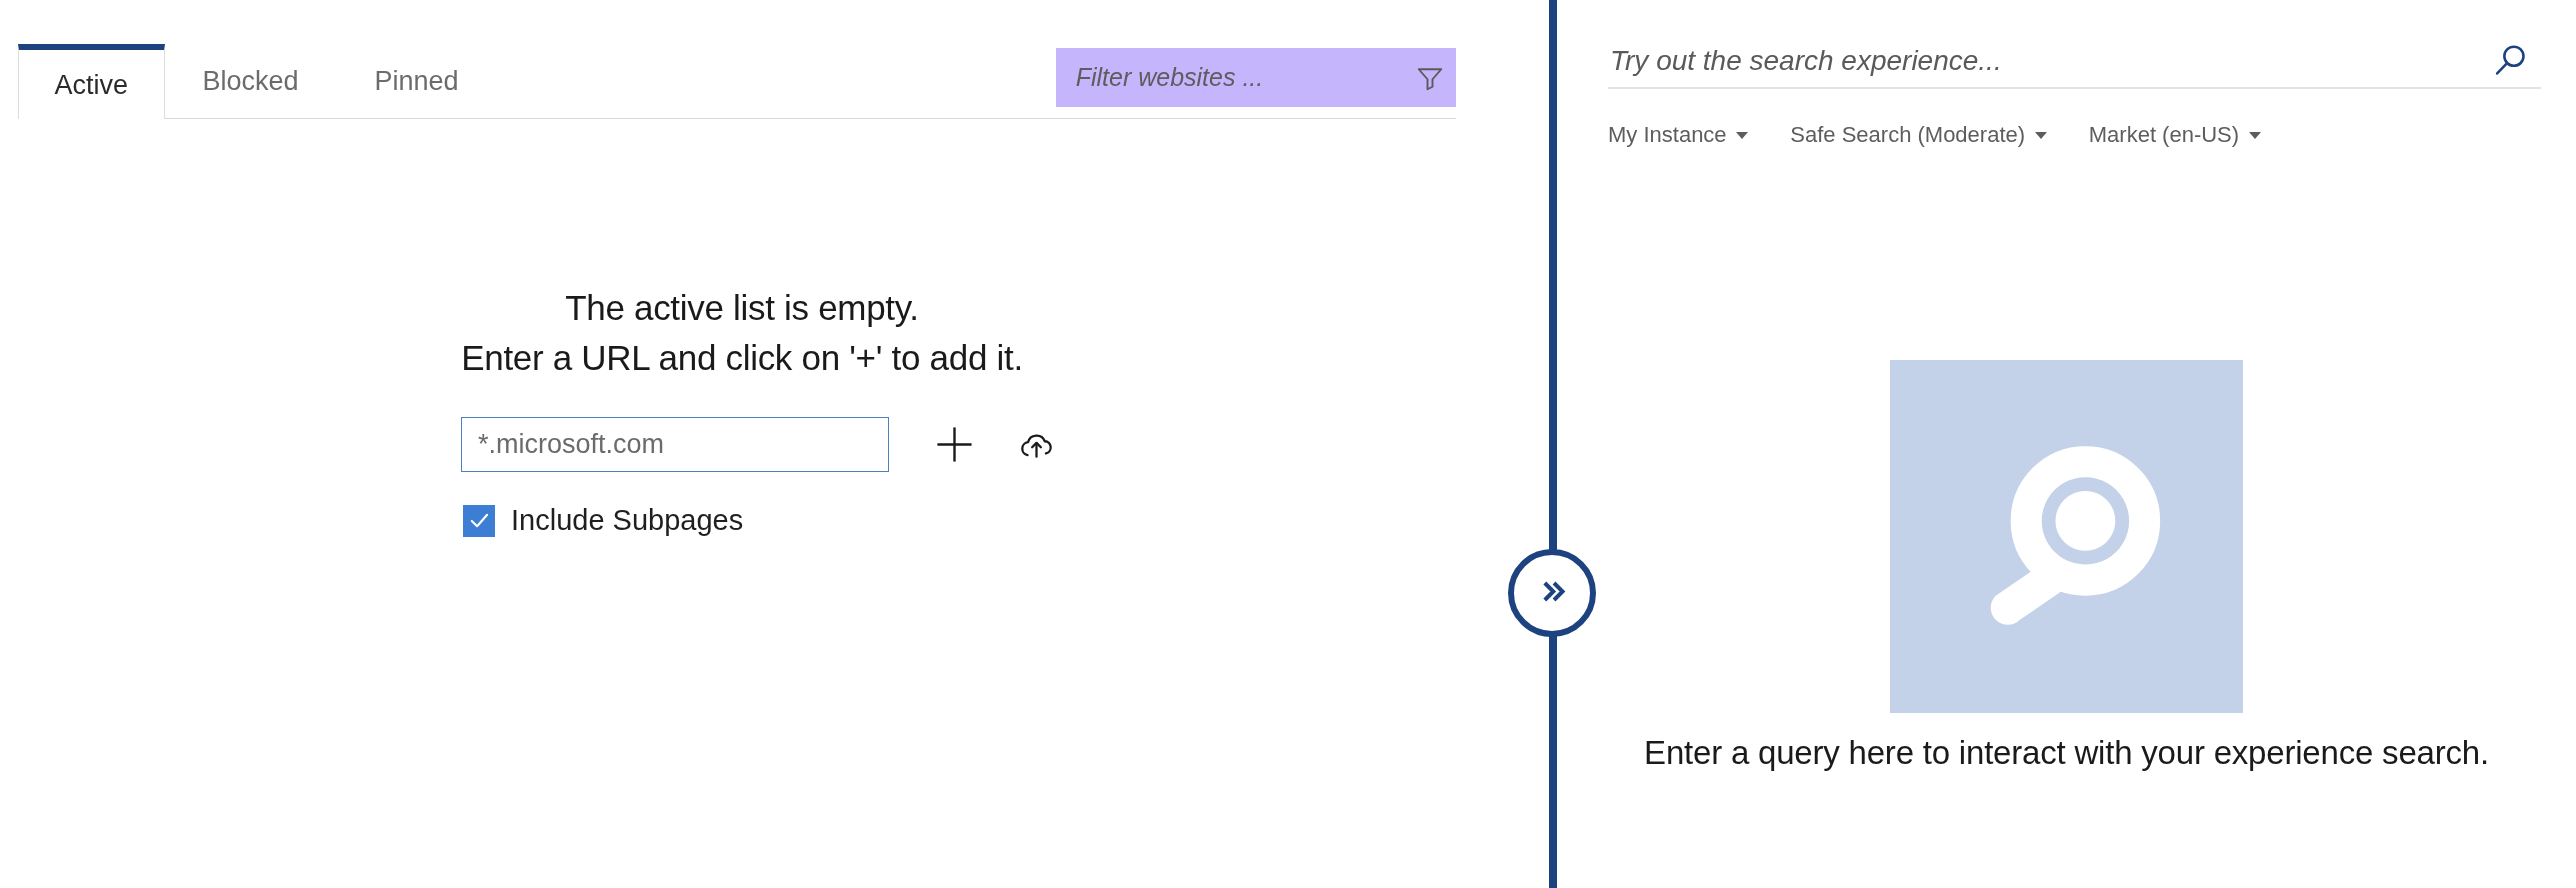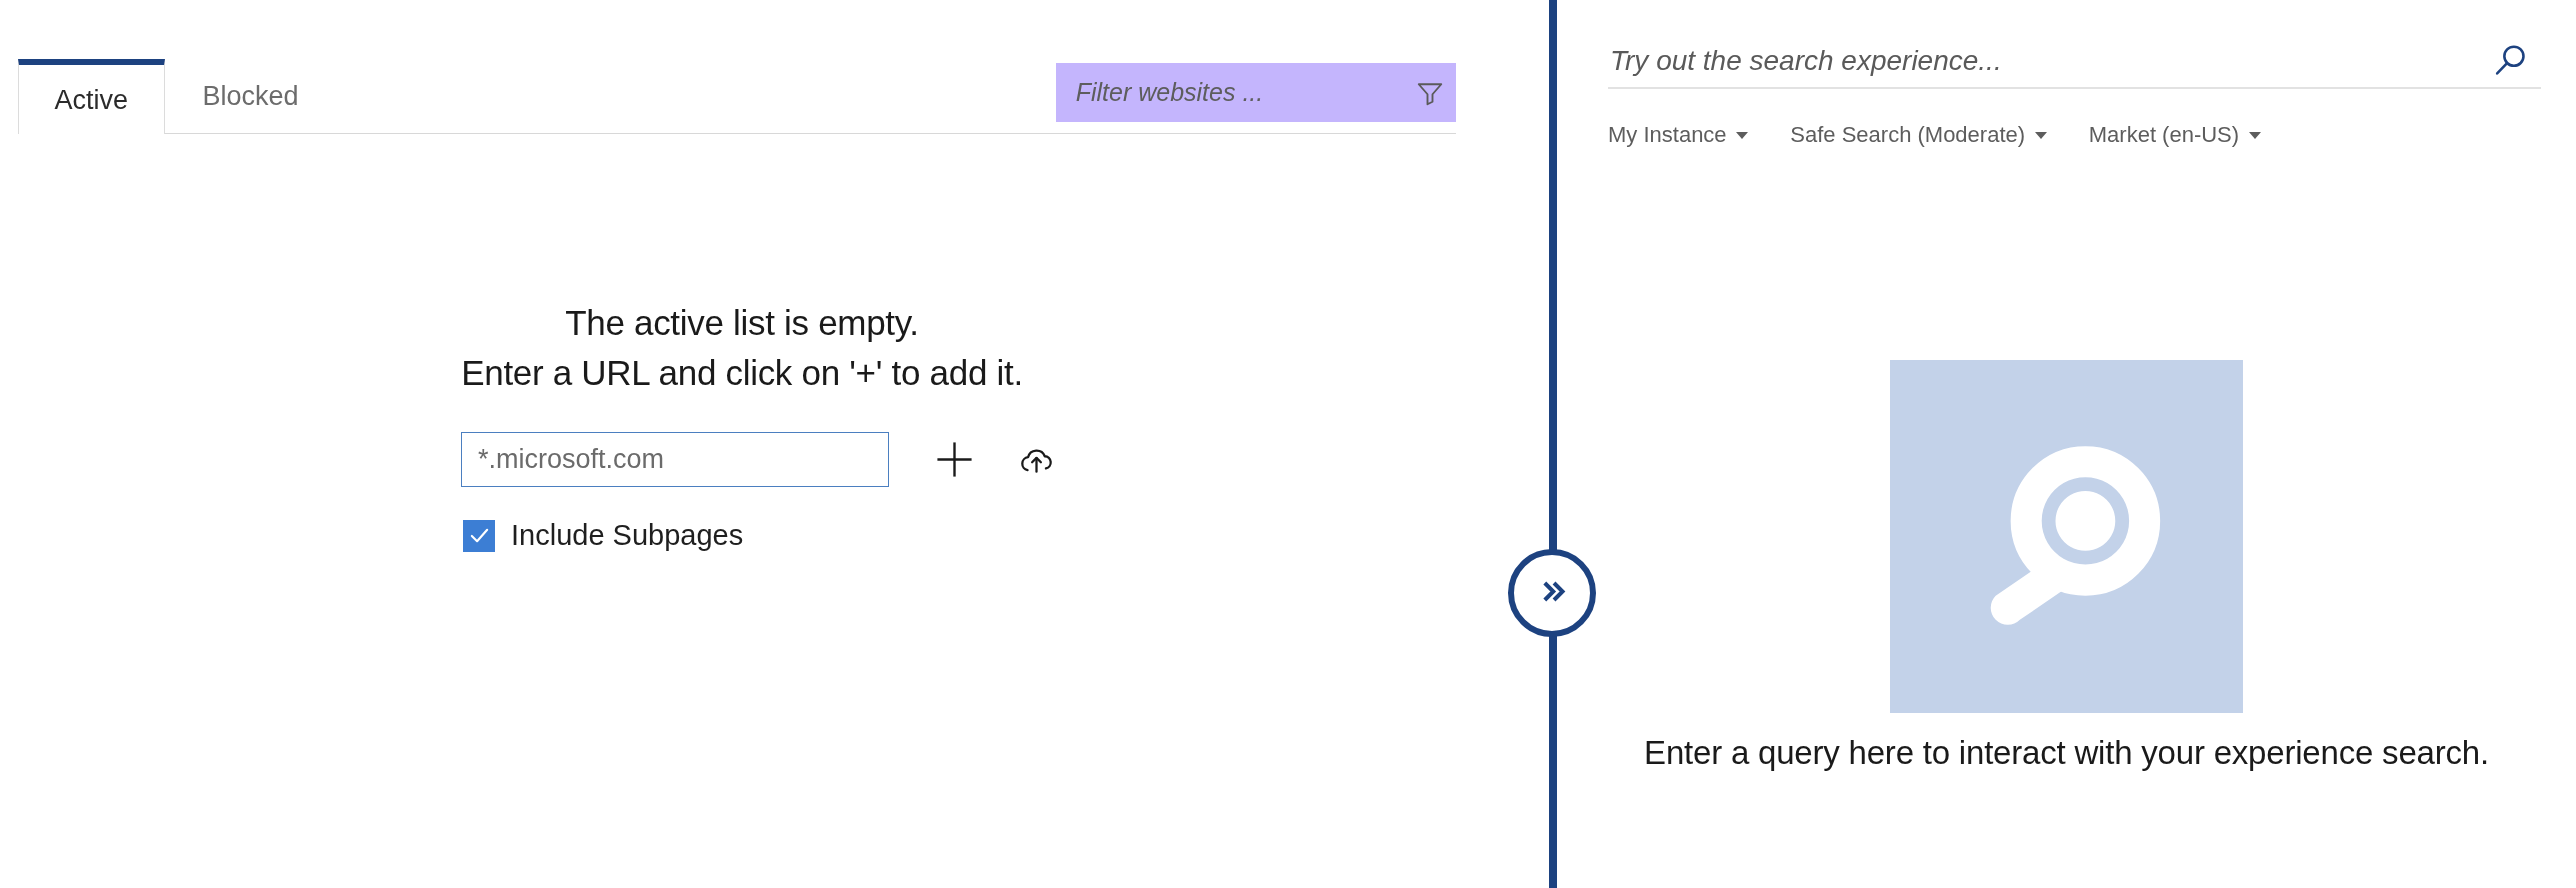--- a/index.html
+++ b/index.html
@@ -16,21 +16,20 @@
     -webkit-font-smoothing: antialiased;
   }
 
   
   #left-panel {
     position: absolute;
     left: 0; top: 0;
     width: 1549px;
     height: 641px;
     background: #ffffff;
-    margin-top: 15px;
   }
 
   
   #tab-strip {
     position: absolute;
     left: 0; top: 44px;
     width: 1549px;
     height: 75px;
   }
   .tab-underline {
@@ -326,20 +325,23 @@
 <div id="left-panel">
 
   <div id="tab-strip">
     <div class="tab-underline"></div>
 
     <div class="tab active">
       <span>Active</span>
     </div>
     <div class="tab inactive-1">
       <span>Blocked</span>
+    </div>
+    <div class="tab inactive-2">
+      <span>Pinned</span>
     </div>
   </div>
 
   <div id="filter-box">
     <input id="filter-input" type="text" placeholder="Filter websites ..." style="">
     <span id="filter-icon">
       <svg width="30" height="30" viewBox="0 0 24 24" fill="none" stroke="#5a5a5a" stroke-width="1.5" stroke-linejoin="round">
         <path d="M3 5h18l-7 8v6l-4 2v-8z"></path>
       </svg>
     </span>

